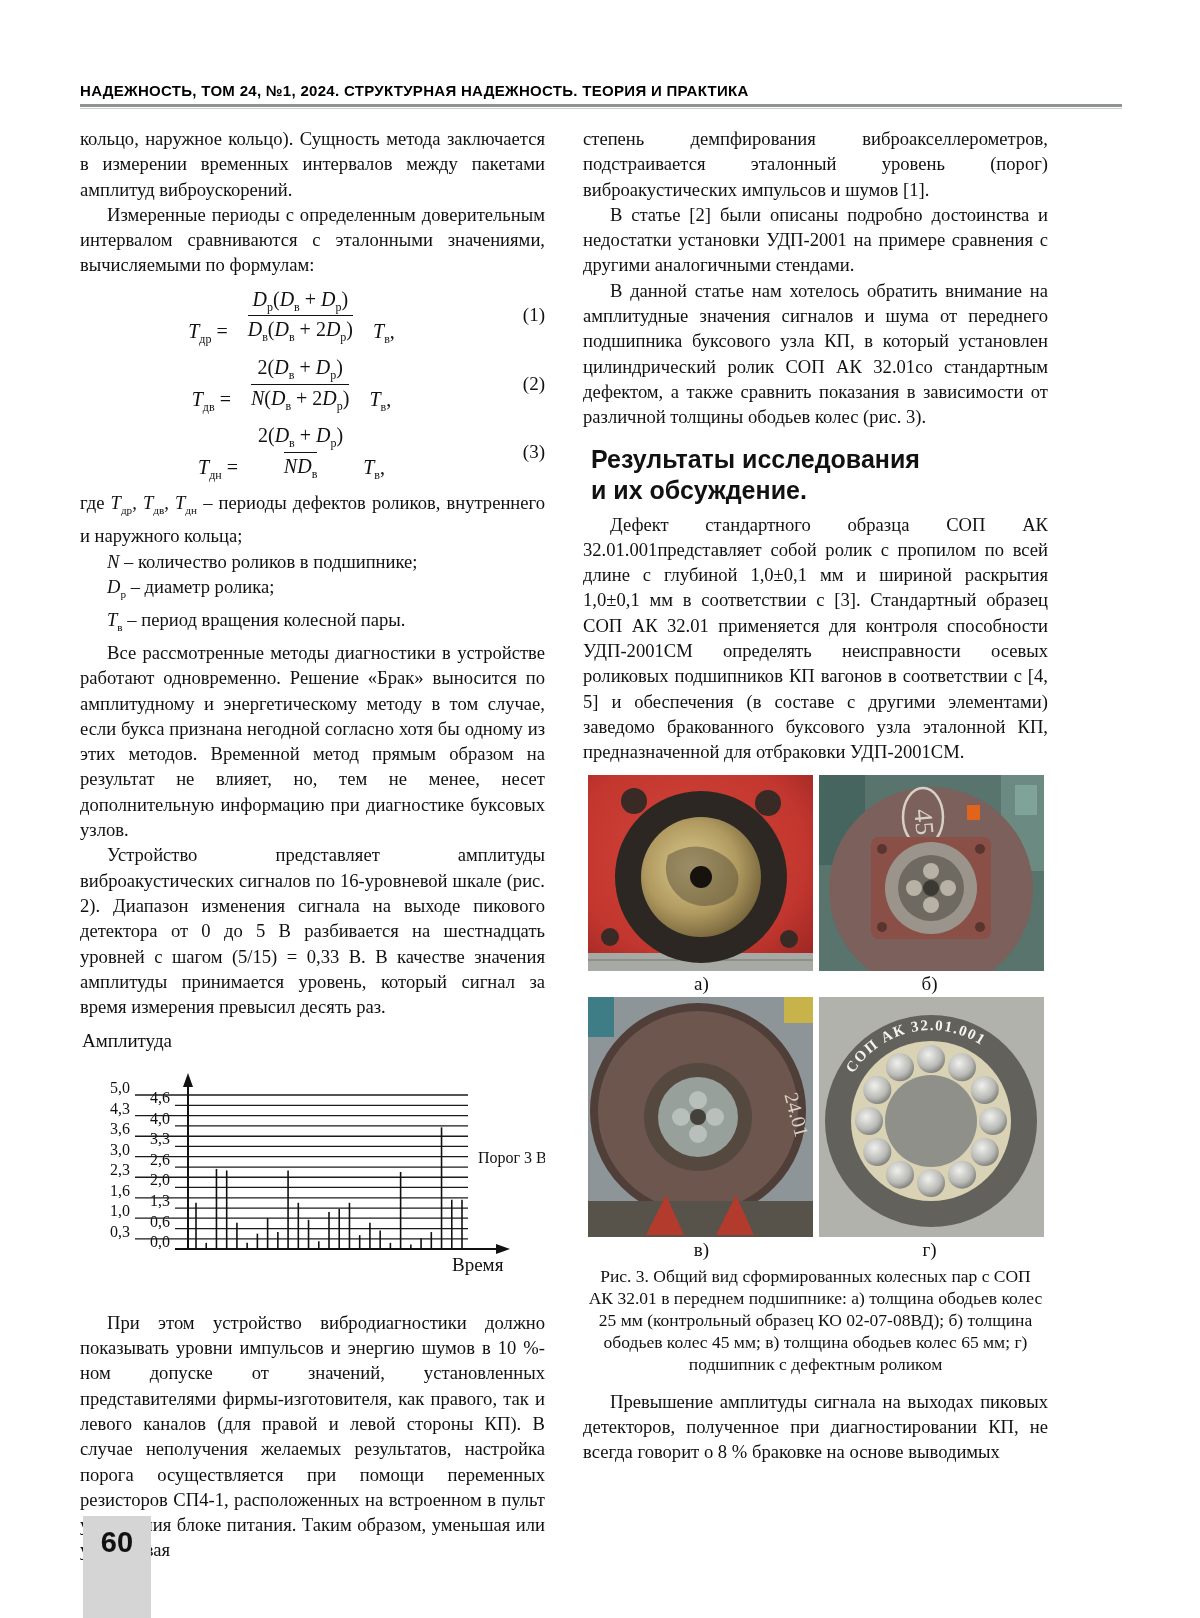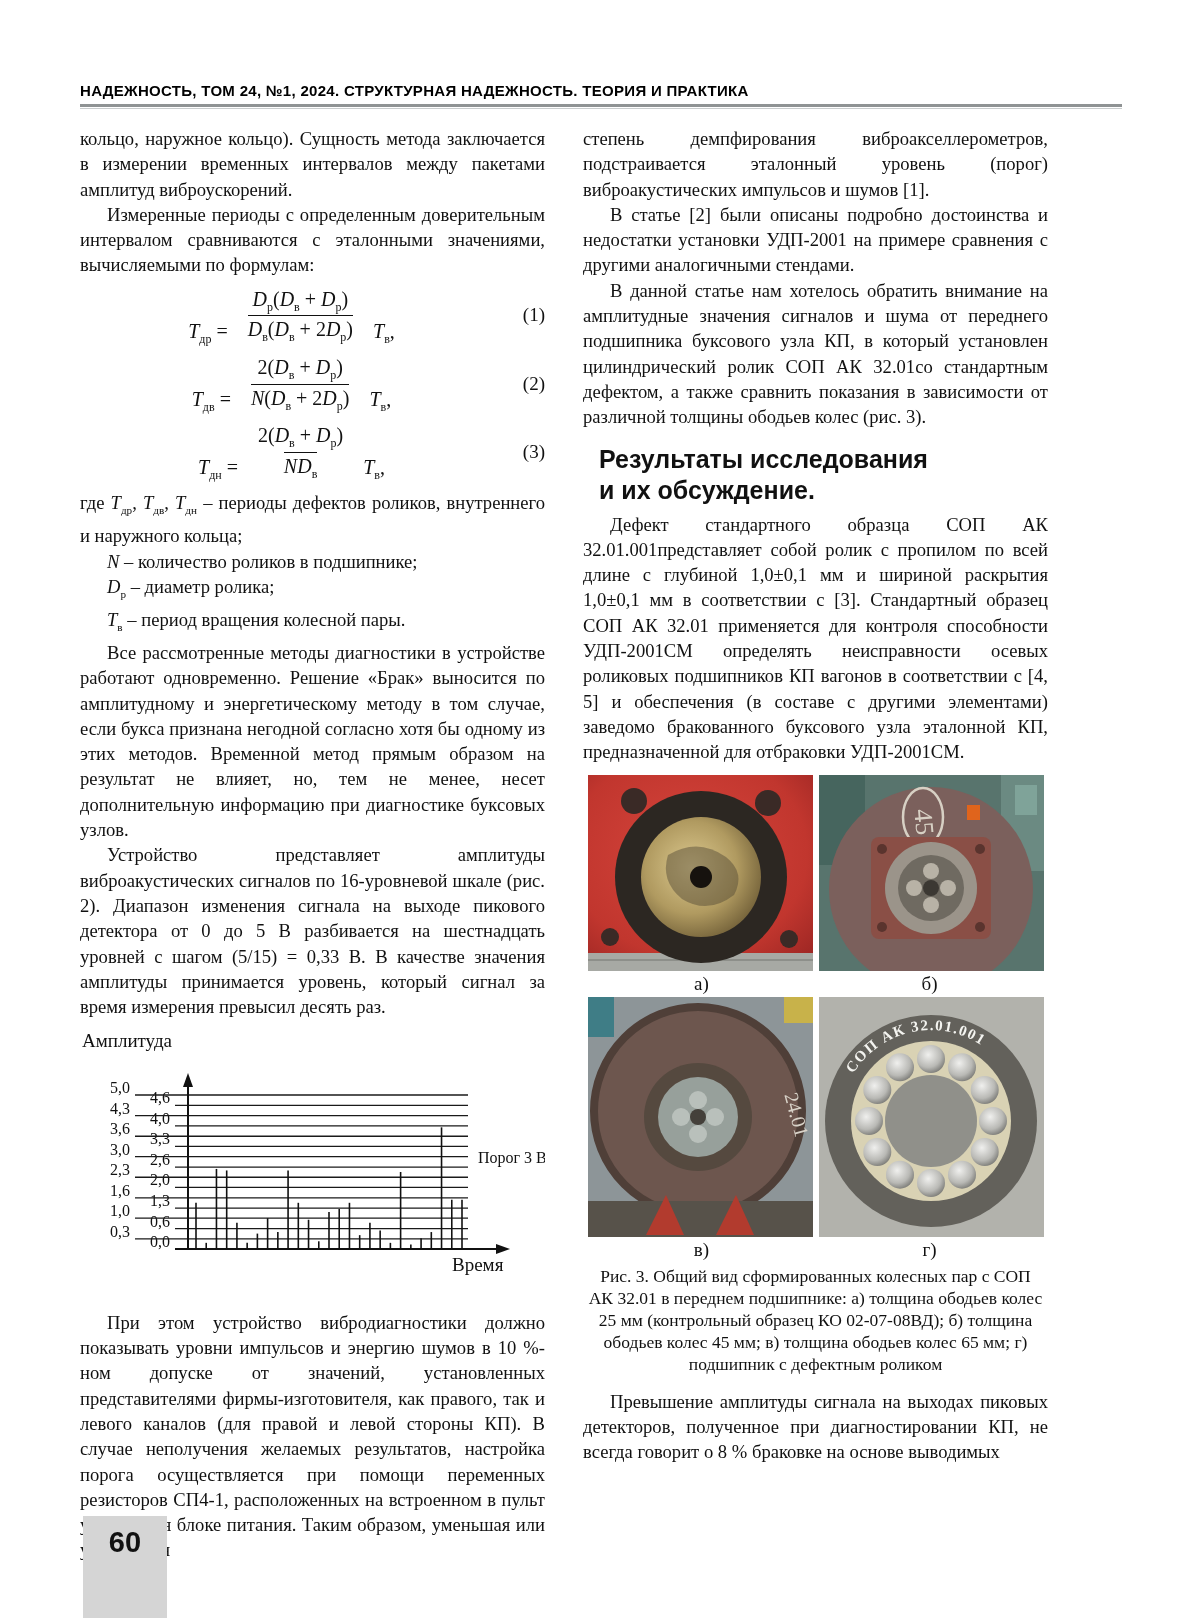--- a/index.html
+++ b/index.html
@@ -19,28 +19,28 @@
   sub{font-size:.6em;font-style:normal;}
   .eq{display:flex;align-items:center;margin:8px 0;font-size:20px;line-height:1.2;}
   .eq-body{flex:1;display:flex;justify-content:center;align-items:flex-end;}
   .frac{display:inline-flex;flex-direction:column;align-items:center;margin:0 20px;line-height:1.3;}
   .frac .den{border-top:1.6px solid #111;}
   .eq-num{width:42px;text-align:right;font-size:19px;}
   .fig2{margin-top:10px;}
   .fig-caption{text-align:center;font-size:17.5px;line-height:22px;margin-top:4px;}
   .after-fig{margin-top:28px;}
   .heading{font-family:"Liberation Sans",sans-serif;font-weight:bold;font-size:25px;
-           line-height:31px;margin:14px 16px 6px;text-align:left;}
+           line-height:31px;margin:14px 8px 6px;text-align:left;}
   .photos{width:456px;margin:10px auto 0;}
   .photo-row{display:flex;gap:6px;}
   .photo-labels{display:flex;font-size:19px;line-height:26px;}
   .photo-labels span{flex:1;text-align:center;}
   .fig3-caption{text-align:center;font-size:17.5px;line-height:22px;margin-top:2px;}
   .after-fig3{margin-top:14px;}
-  .footer-block{position:absolute;left:83px;top:1516px;width:84px;height:102px;background:#d5d5d5;}
+  .footer-block{position:absolute;left:83px;top:1516px;width:68px;height:102px;background:#d5d5d5;}
   .page-number{font-family:"Liberation Sans",sans-serif;font-weight:bold;font-size:29px;
                text-align:center;margin-top:10px;}
   svg text{font-family:"Liberation Serif",serif;}
 </style>
 </head>
 <body>
 
 <div class="page">
 
   <div class="header">

